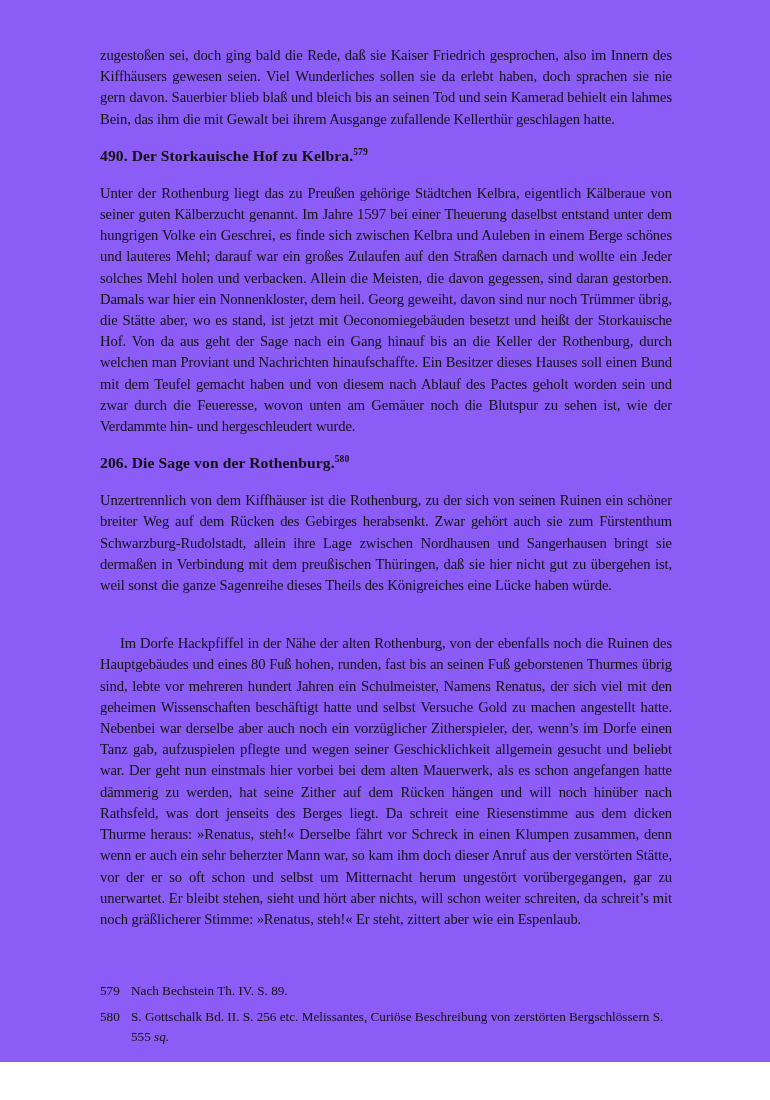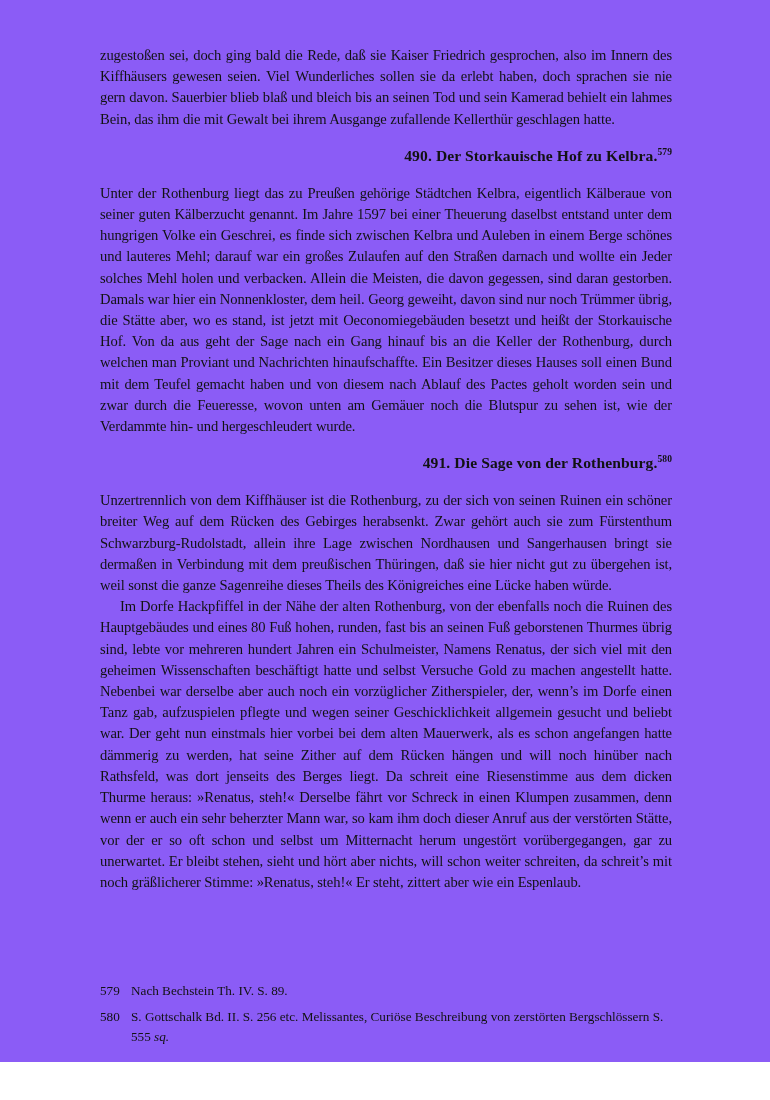--- a/index.html
+++ b/index.html
@@ -19,26 +19,26 @@
     width: 572px;
   }
   p.body {
     margin: 0;
     font-size: 14.6px;
     line-height: 21.2px;
     text-align: justify;
     letter-spacing: -0.1px;
     hyphens: none;
   }
-  p.indent { text-indent: 20px; }
+  p.indent { text-indent: 20px; margin-top: 37px; }
   h2.heading {
     margin: 16px 0 17px 0;
     font-size: 15.6px;
     line-height: 20px;
-    text-align: right;
+    text-align: left;
     font-weight: bold;
     letter-spacing: 0.1px;
   }
   h2.heading sup {
     font-size: 9.5px;
     font-weight: bold;
     line-height: 0;
     vertical-align: super;
   }
   .footnotes {
@@ -68,21 +68,21 @@
 <div class="page">
 
   <div class="text-col">
 
     <p class="body">zugestoßen sei, doch ging bald die Rede, daß sie Kaiser Friedrich gesprochen, also im Innern des Kiffhäusers gewesen seien. Viel Wunderliches sollen sie da erlebt haben, doch sprachen sie nie gern davon. Sauerbier blieb blaß und bleich bis an seinen Tod und sein Kamerad behielt ein lahmes Bein, das ihm die mit Gewalt bei ihrem Ausgange zufallende Kellerthür geschlagen hatte.</p>
 
     <h2 class="heading"><span>490. Der Storkauische Hof zu Kelbra.</span><sup>579</sup></h2>
 
     <p class="body">Unter der Rothenburg liegt das zu Preußen gehörige Städtchen Kelbra, eigentlich Kälberaue von seiner guten Kälberzucht genannt. Im Jahre 1597 bei einer Theuerung daselbst entstand unter dem hungrigen Volke ein Geschrei, es finde sich zwischen Kelbra und Auleben in einem Berge schönes und lauteres Mehl; darauf war ein großes Zulaufen auf den Straßen darnach und wollte ein Jeder solches Mehl holen und verbacken. Allein die Meisten, die davon gegessen, sind daran gestorben. Damals war hier ein Nonnenkloster, dem heil. Georg geweiht, davon sind nur noch Trümmer übrig, die Stätte aber, wo es stand, ist jetzt mit Oeconomiegebäuden besetzt und heißt der Storkauische Hof. Von da aus geht der Sage nach ein Gang hinauf bis an die Keller der Rothenburg, durch welchen man Proviant und Nachrichten hinaufschaffte. Ein Besitzer dieses Hauses soll einen Bund mit dem Teufel gemacht haben und von diesem nach Ablauf des Pactes geholt worden sein und zwar durch die Feueresse, wovon unten am Gemäuer noch die Blutspur zu sehen ist, wie der Verdammte hin- und hergeschleudert wurde.</p>
 
-    <h2 class="heading"><span>491. Die Sage von der Rothenburg.</span><sup>580</sup></h2>
+    <h2 class="heading"><span>206. Die Sage von der Rothenburg.</span><sup>580</sup></h2>
 
     <p class="body">Unzertrennlich von dem Kiffhäuser ist die Rothenburg, zu der sich von seinen Ruinen ein schöner breiter Weg auf dem Rücken des Gebirges herabsenkt. Zwar gehört auch sie zum Fürstenthum Schwarzburg-Rudolstadt, allein ihre Lage zwischen Nordhausen und Sangerhausen bringt sie dermaßen in Verbindung mit dem preußischen Thüringen, daß sie hier nicht gut zu übergehen ist, weil sonst die ganze Sagenreihe dieses Theils des Königreiches eine Lücke haben würde.</p>
 
     <p class="body indent">Im Dorfe Hackpfiffel in der Nähe der alten Rothenburg, von der ebenfalls noch die Ruinen des Hauptgebäudes und eines 80 Fuß hohen, runden, fast bis an seinen Fuß geborstenen Thurmes übrig sind, lebte vor mehreren hundert Jahren ein Schulmeister, Namens Renatus, der sich viel mit den geheimen Wissenschaften beschäftigt hatte und selbst Versuche Gold zu machen angestellt hatte. Nebenbei war derselbe aber auch noch ein vorzüglicher Zitherspieler, der, wenn’s im Dorfe einen Tanz gab, aufzuspielen pflegte und wegen seiner Geschicklichkeit allgemein gesucht und beliebt war. Der geht nun einstmals hier vorbei bei dem alten Mauerwerk, als es schon angefangen hatte dämmerig zu werden, hat seine Zither auf dem Rücken hängen und will noch hinüber nach Rathsfeld, was dort jenseits des Berges liegt. Da schreit eine Riesenstimme aus dem dicken Thurme heraus: »Renatus, steh!« Derselbe fährt vor Schreck in einen Klumpen zusammen, denn wenn er auch ein sehr beherzter Mann war, so kam ihm doch dieser Anruf aus der verstörten Stätte, vor der er so oft schon und selbst um Mitternacht herum ungestört vorübergegangen, gar zu unerwartet. Er bleibt stehen, sieht und hört aber nichts, will schon weiter schreiten, da schreit’s mit noch gräßlicherer Stimme: »Renatus, steh!« Er steht, zittert aber wie ein Espenlaub.</p>
 
   </div>
 
   <div class="footnotes">
 
     <div class="footnote">

